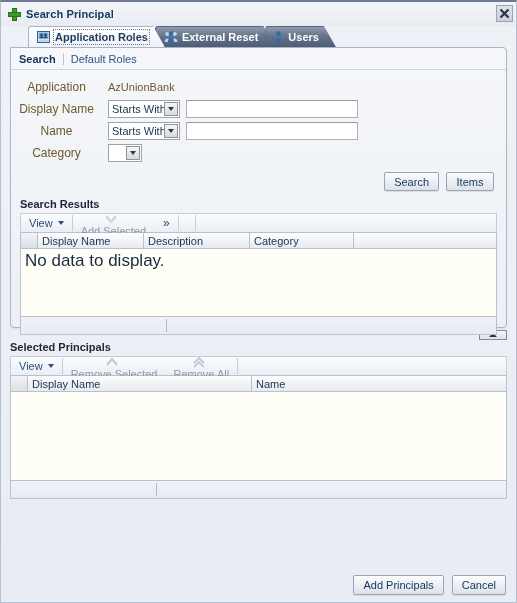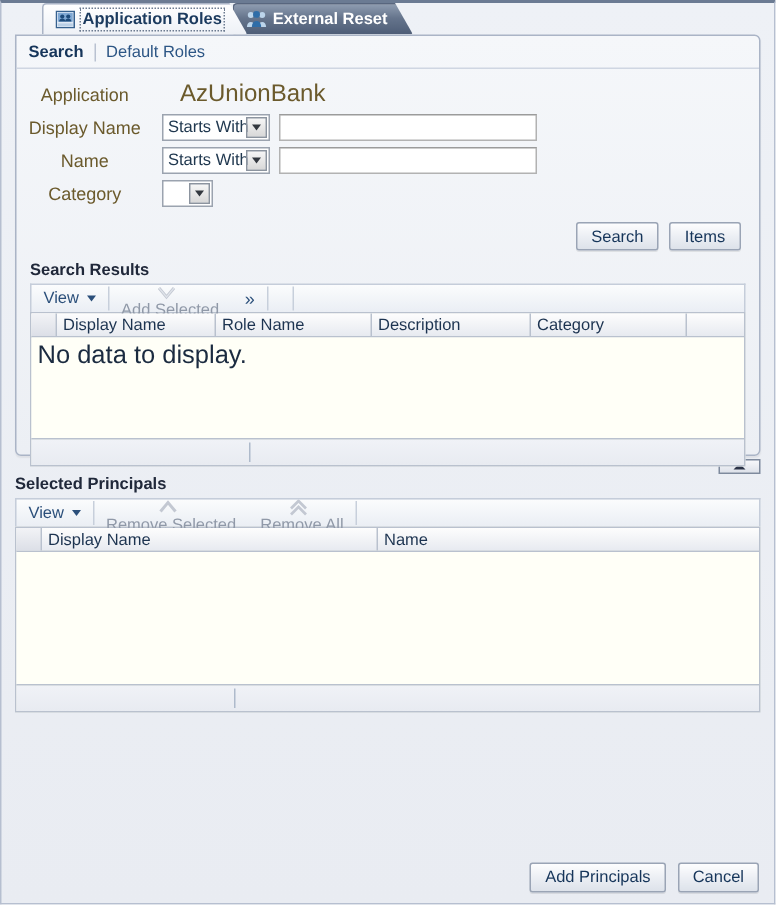--- a/index.html
+++ b/index.html
@@ -122,21 +122,21 @@
   #subtabs .st.inactive { color: #2d5685; }
   #subtabs .sep { width: 1px; height: 12px; background: #b9c2d1; }
 
   
   #form { padding: 6px 0 0 0; }
   .frow { display: flex; align-items: center; height: 22px; }
   .flabel {
     width: 97px; text-align: center; padding-right: 6px;
     color: #6b5a2c; font-size: 12px;
   }
-  .fvalue { color: #6b5a2c; font-size: 16px; margin-left: 12px; }
+  .fvalue { color: #6b5a2c; font-size: 11px; }
   select.op {
     font-family: "Liberation Sans", sans-serif;
     font-size: 11px;
     height: 18px;
     border: 1px solid #9ba3af;
     background: #fff;
     color: #20384f;
     padding: 0 1px 0 3px;
     border-radius: 0;
     -webkit-appearance: none; appearance: none;
@@ -280,20 +280,29 @@
     padding: 8px 10px 0 0;
     display: flex; justify-content: flex-end; align-items: center; gap: 8px;
   }
   #footer .btn { height: 20px; min-width: 52px; }
 </style>
 </head>
 <body>
 
 <div id="dialog">
 
+  <div id="titlebar">
+    <span class="plus-icon"></span>
+    <span id="dialog-title">Search Principal</span>
+    <div id="close-btn" title="Close">
+      <svg width="11" height="11" viewBox="0 0 11 11" aria-hidden="true">
+        <path d="M1.5 1.5 L9.5 9.5 M9.5 1.5 L1.5 9.5" stroke="#2a3346" stroke-width="2.2" fill="none"></path>
+      </svg>
+    </div>
+  </div>
 
 
   <div id="tabbar">
 
     <div class="tab active">
       <span class="tab-ico">
         <svg width="13" height="12" viewBox="0 0 13 12">
           <rect x="0.5" y="0.5" width="12" height="11" fill="#dfe9f5" stroke="#36618f"></rect>
           <rect x="1.5" y="1.5" width="10" height="6" fill="#7fa8d4"></rect>
           <circle cx="4.5" cy="4" r="1.4" fill="#1d4a7a"></circle>
@@ -313,20 +322,29 @@
           <path d="M0.6 11c0-2.2 1.2-3.4 2.6-3.4S5.8 8.8 5.8 11z" fill="#bcd4ea"></path>
           <circle cx="10.8" cy="3" r="2" fill="#bcd4ea"></circle>
           <path d="M8.2 11c0-2.2 1.2-3.4 2.6-3.4s2.6 1.2 2.6 3.4z" fill="#bcd4ea"></path>
           <circle cx="7" cy="2.6" r="2.3" fill="#2f6da8"></circle>
           <path d="M3.9 11c0-2.6 1.4-4 3.1-4s3.1 1.4 3.1 4z" fill="#2f6da8"></path>
         </svg>
       </span>
       <span class="tab-label">External Reset</span>
     </div>
 
+    <div class="tab">
+      <span class="tab-ico" style="width:9px">
+        <svg width="9" height="12" viewBox="0 0 9 12">
+          <circle cx="4.5" cy="2.6" r="2.3" fill="#2f6da8"></circle>
+          <path d="M1.3 11.5c0-3 1.4-4.6 3.2-4.6s3.2 1.6 3.2 4.6z" fill="#2f6da8"></path>
+        </svg>
+      </span>
+      <span class="tab-label">Users</span>
+    </div>
   </div>
 
   <div id="panel">
 
     <div id="subtabs">
       <span class="st active">Search</span>
       <span class="sep"></span>
       <span class="st inactive">Default Roles</span>
     </div>
 
@@ -403,21 +421,20 @@
       </span>
       <span class="tb-sep"></span>
       <span style="width:16px"></span>
       <span class="tb-sep"></span>
     </div>
 
     <div class="dtable" style="height:103px;display:flex;flex-direction:column">
       <div class="dt-head">
         <span class="th sel"></span>
         <span class="th" style="width:106px">Display Name</span>
-        <span class="th" style="width:104px">Role Name</span>
         <span class="th" style="width:106px">Description</span>
         <span class="th" style="width:104px">Category</span>
         <span class="th" style="flex:1;border-right:none"></span>
       </div>
       <div class="dt-body" style="flex:1">
         <div class="nodata">No data to display.</div>
       </div>
       <div class="dt-foot">
         <span class="divider"></span>
       </div>

